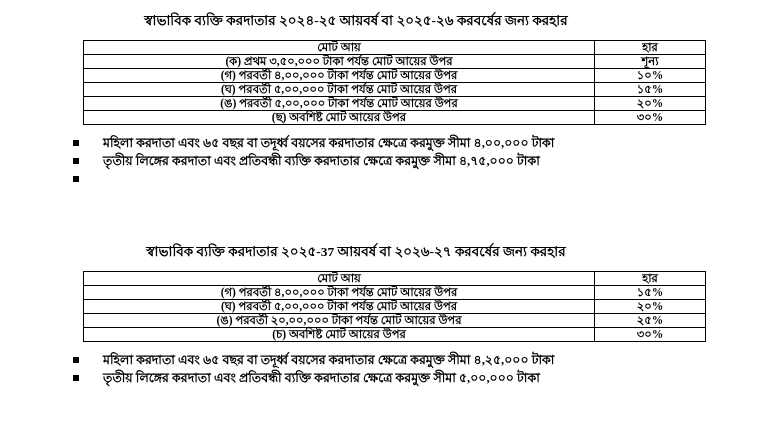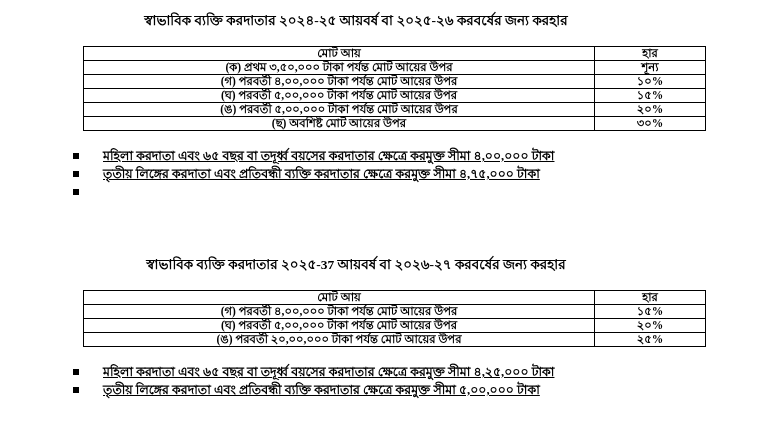--- a/index.html
+++ b/index.html
@@ -17,43 +17,42 @@
   }
   .section-title {
     text-align: center;
     font-weight: bold;
     font-size: 13.5px;
     line-height: 18px;
   }
   .tax-table {
     border-collapse: collapse;
     margin-left: 83px;
-    margin-top: 16px;
+    margin-top: 10px;
     width: 622px;
     table-layout: fixed;
     border: 1.5px solid #000;
   }
   .tax-table td {
     border: 1px solid #000;
     height: 14px;
     line-height: 13px;
     font-size: 11.5px;
     font-weight: bold;
     text-align: center;
     vertical-align: middle;
     padding: 0;
     overflow: hidden;
     white-space: nowrap;
   }
   .col-income { width: 511px; }
   .col-rate   { width: 111px; }
   .bullets {
-    margin-top: 17px;
+    margin-top: 10px;
     margin-left: 73px;
-    text-decoration: underline;
   }
   .bullet-row {
     display: flex;
     align-items: flex-start;
     height: 18px;
     line-height: 16px;
   }
   .bullet-marker {
     display: inline-block;
     width: 6px; height: 6px;
@@ -132,20 +131,24 @@
       <td>১৫%</td>
     </tr>
     <tr>
       <td>(ঘ) পরবর্তী ৫,০০,০০০ টাকা পর্যন্ত মোট আয়ের উপর</td>
       <td>২০%</td>
     </tr>
     <tr>
       <td>(ঙ) পরবর্তী ২০,০০,০০০ টাকা পর্যন্ত মোট আয়ের উপর</td>
       <td>২৫%</td>
     </tr>
+    <tr>
+      <td>(চ) অবশিষ্ট মোট আয়ের উপর</td>
+      <td>৩০%</td>
+    </tr>
   </tbody>
     </table>
 
   <div class="bullets">
     <div class="bullet-row">
       <span class="bullet-marker"></span>
       <span class="bullet-text">মহিলা করদাতা এবং ৬৫ বছর বা তদূর্ধ্ব বয়সের করদাতার ক্ষেত্রে করমুক্ত সীমা ৪,২৫,০০০ টাকা</span>
     </div>
     <div class="bullet-row">
       <span class="bullet-marker"></span>

